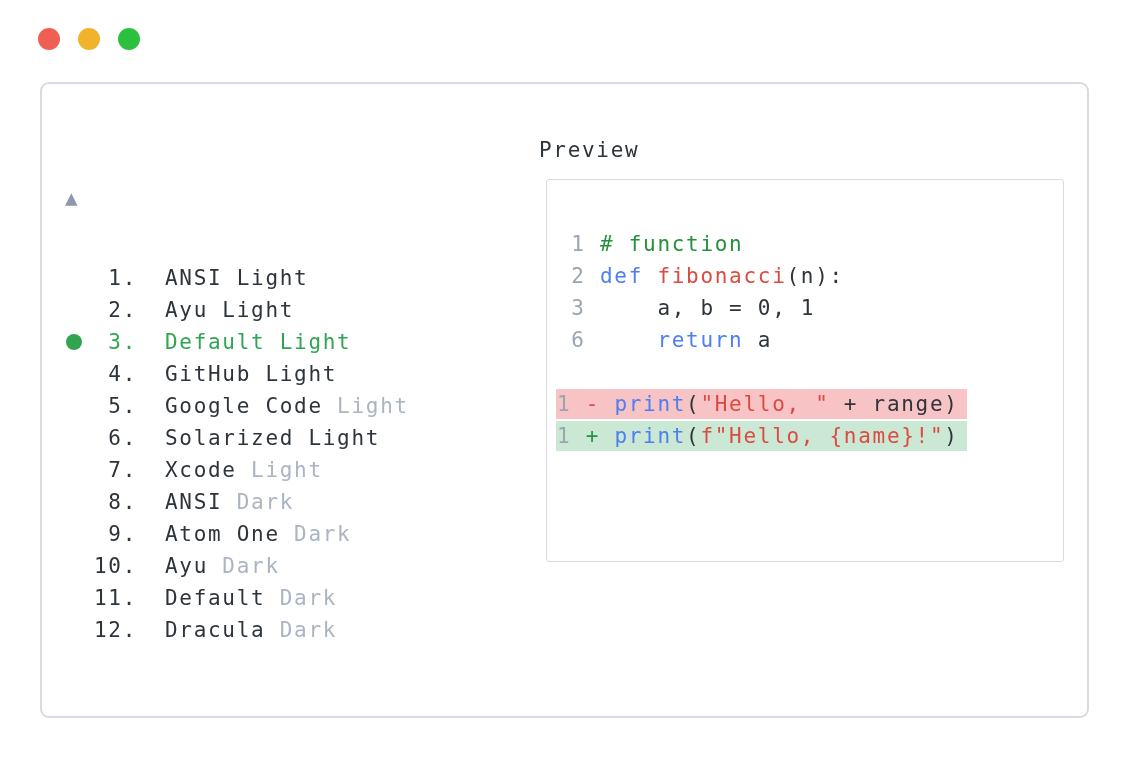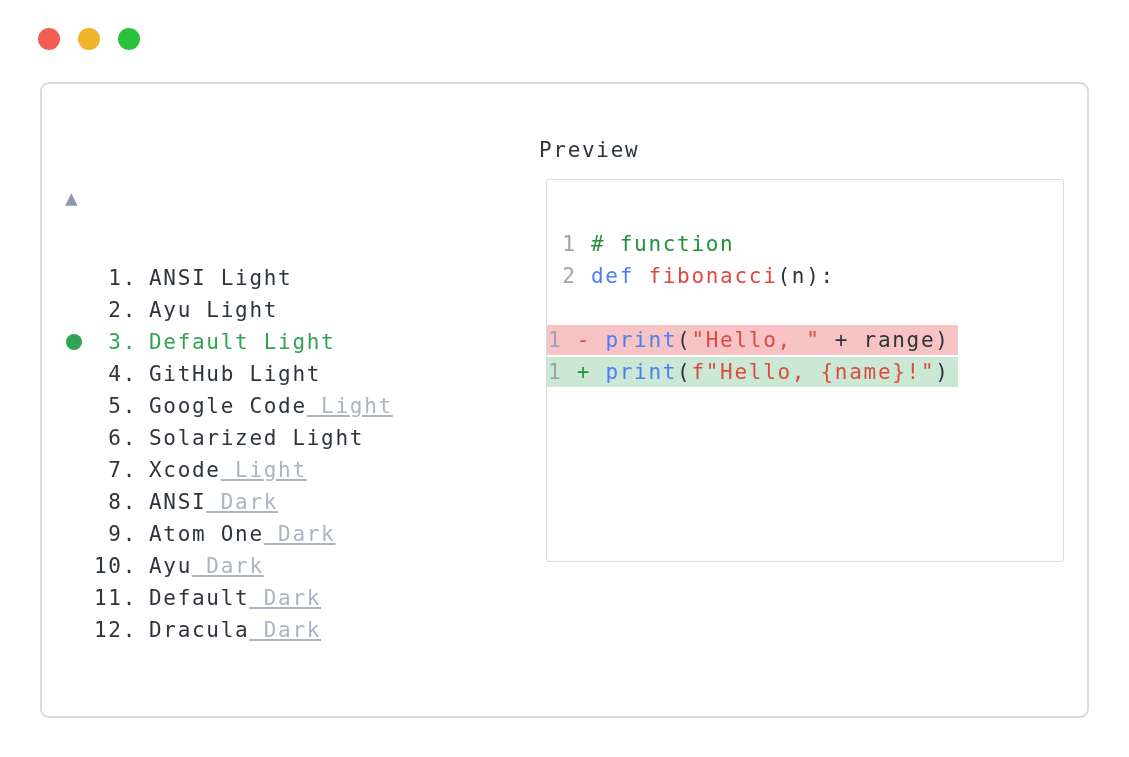--- a/index.html
+++ b/index.html
@@ -23,34 +23,34 @@
   }
 
   .mono{font-size:21px;letter-spacing:1.7px;white-space:pre;color:var(--text_dark,#2e343b);}
   .line{height:32px;line-height:32px;}
 
   .left-col{position:absolute;left:23px;top:50px;}
   .arrow-up{color:var(--arrow_up,#8d99ad);}
 
   .item{position:relative;cursor:default;}
   .item .num{display:inline-block;width:72px;text-align:right;}
-  .item .name{margin-left:12px;}
-  .item .variant{color:var(--muted,#abb4c2);text-decoration:underline;}
+  .item .name{margin-left:28px;}
+  .item .variant{color:var(--muted,#abb4c2);}
   .item.selected .num,.item.selected .name{color:var(--selected_green,#31a452);}
   .bullet{
     position:absolute;left:1px;top:8px;width:16px;height:16px;border-radius:50%;
     background:var(--selected_green,#31a452);
   }
 
   .preview-label{position:absolute;left:497px;top:50px;}
 
   .preview-box{
     position:absolute;left:504px;top:95px;width:518px;height:383px;
     border:1px solid var(--box_border,#d7dbe2);border-radius:3px;
-    box-sizing:border-box;background:#ffffff;padding:48px 0 0 1px;overflow:hidden;
+    box-sizing:border-box;background:#ffffff;padding:48px 0 0 10px;overflow:hidden;
   }
   .code-line{height:32px;line-height:32px;white-space:pre;font-size:21px;letter-spacing:1.7px;}
   .tok-ln{color:var(--line_number_gray,#9ba4b1);}
   .tok-pl{color:var(--text_dark,#2e343b);}
   .tok-com{color:var(--comment_green,#23913a);}
   .tok-kw{color:var(--keyword_blue,#4d7ef2);}
   .tok-fn{color:var(--token_red,#dc4a42);}
   .tok-str{color:var(--token_red,#dc4a42);}
   .tok-plus{color:var(--plus_green,#209544);}
   .hl{padding:3px 8px 3px 1px;margin-left:-1px;}
@@ -77,20 +77,22 @@
       
       
     </div>
 
     <div class="preview-label mono line">Preview</div>
 
     <div class="preview-box">
       <div>
           <div class="code-line"><span class="tok-ln"> 1 </span><span class="tok-com"># function</span></div>
           <div class="code-line"><span class="tok-ln"> 2 </span><span class="tok-kw">def</span><span class="tok-pl"> </span><span class="tok-fn">fibonacci</span><span class="tok-pl">(n):</span></div>
+          <div class="code-line"><span class="tok-ln"> 3 </span><span class="tok-pl">    a, b = 0, 1</span></div>
+          <div class="code-line"><span class="tok-ln"> 6 </span><span class="tok-pl">    </span><span class="tok-kw">return</span><span class="tok-pl"> a</span></div>
           <div class="code-line"></div>
           <div class="code-line"><span class="hl del"><span class="tok-ln">1 </span><span class="tok-fn">-</span><span class="tok-pl"> </span><span class="tok-kw">print</span><span class="tok-pl">(</span><span class="tok-str">"Hello, "</span><span class="tok-pl"> + range)</span></span></div>
           <div class="code-line"><span class="hl ins"><span class="tok-ln">1 </span><span class="tok-plus">+</span><span class="tok-pl"> </span><span class="tok-kw">print</span><span class="tok-pl">(</span><span class="tok-str">f"Hello, {name}!"</span><span class="tok-pl">)</span></span></div>
         </div>
     </div>
 
   </div>
 </div>
 
 </body></html>

